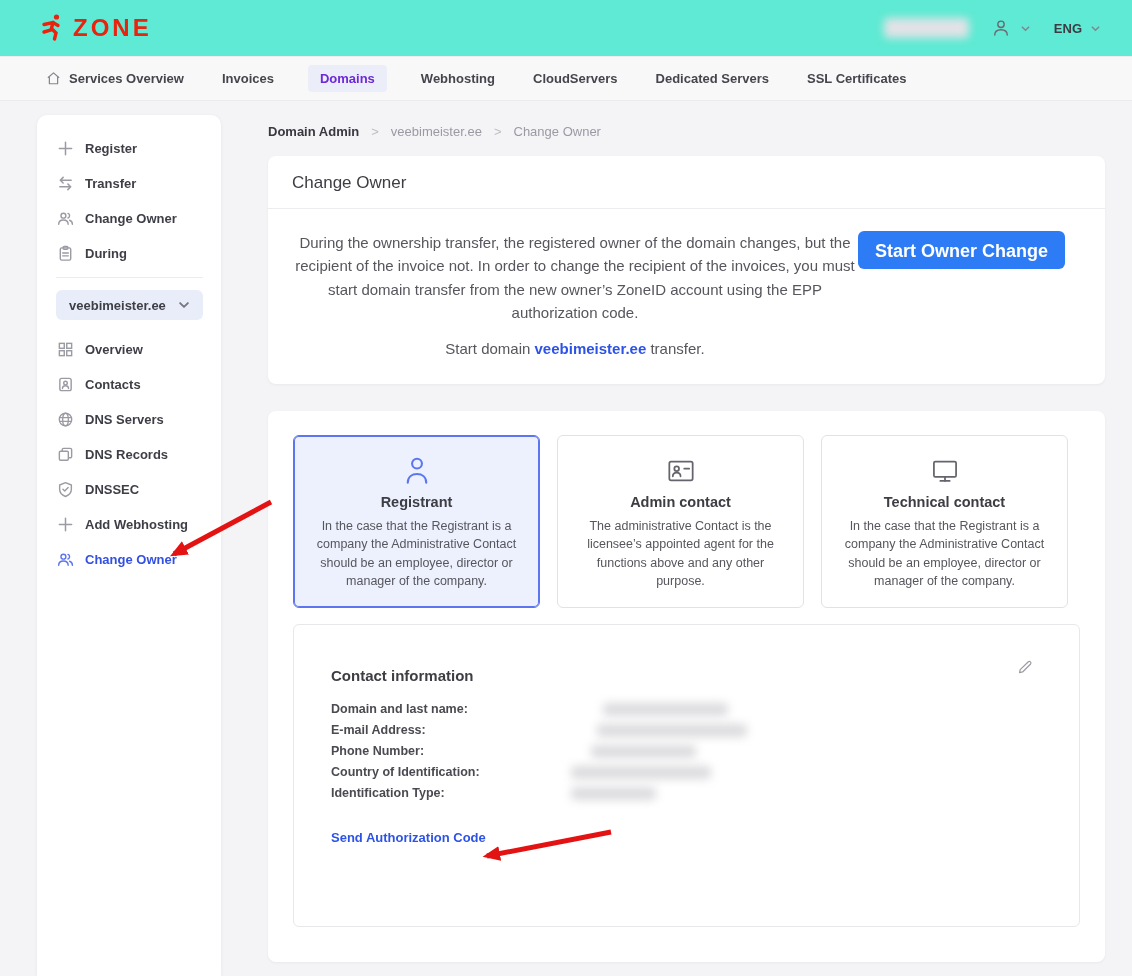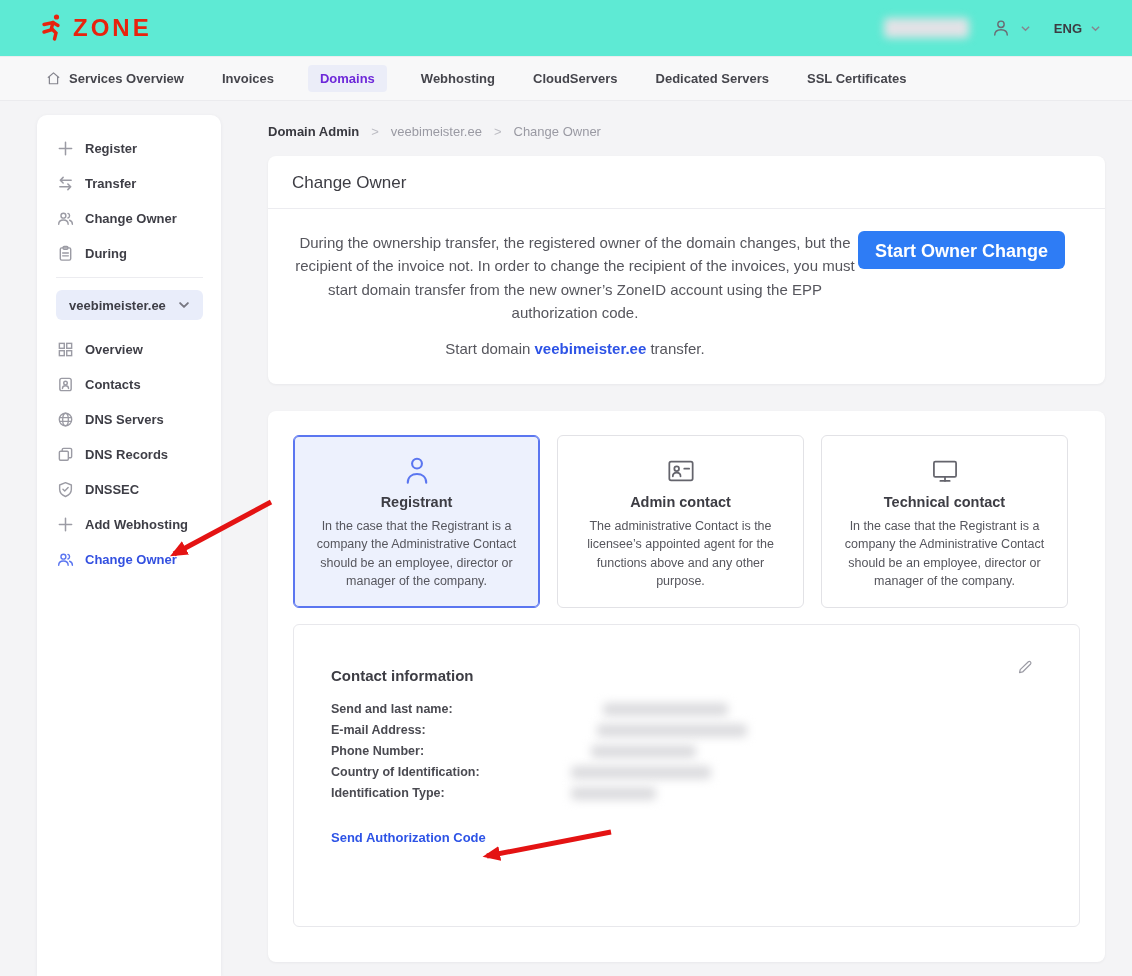--- a/index.html
+++ b/index.html
@@ -348,21 +348,21 @@
 
       <div class="info-box">
         <span class="edit-icon">
           <svg class="ic-svg" width="16" height="16" viewBox="0 0 20 20" fill="none" stroke="currentColor" stroke-width="1.5" stroke-linejoin="round">
             <path d="M14.2 3.4 a2 2 0 0 1 2.8 2.8 L7 16.2 L3.2 17 L4 13.2 Z"></path>
           </svg>
         </span>
         <div class="info-title">Contact information</div>
 
         <div class="info-row">
-          <span class="info-label">Send and last name:</span>
+          <span class="info-label">Domain and last name:</span>
           <span class="blur-bar" style="width:125px; margin-left:32px;"></span>
         </div>
         <div class="info-row">
           <span class="info-label">E-mail Address:</span>
           <span class="blur-bar" style="width:150px; margin-left:26px;"></span>
         </div>
         <div class="info-row">
           <span class="info-label">Phone Number:</span>
           <span class="blur-bar" style="width:105px; margin-left:20px;"></span>
         </div>

